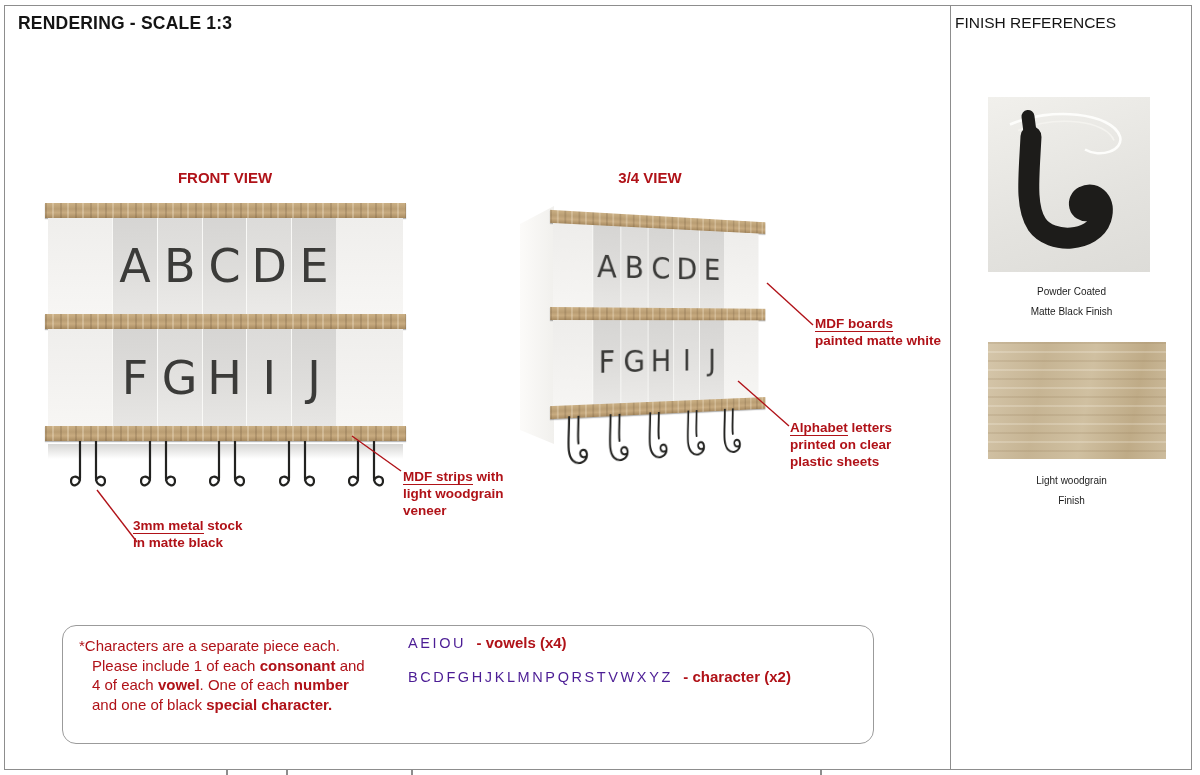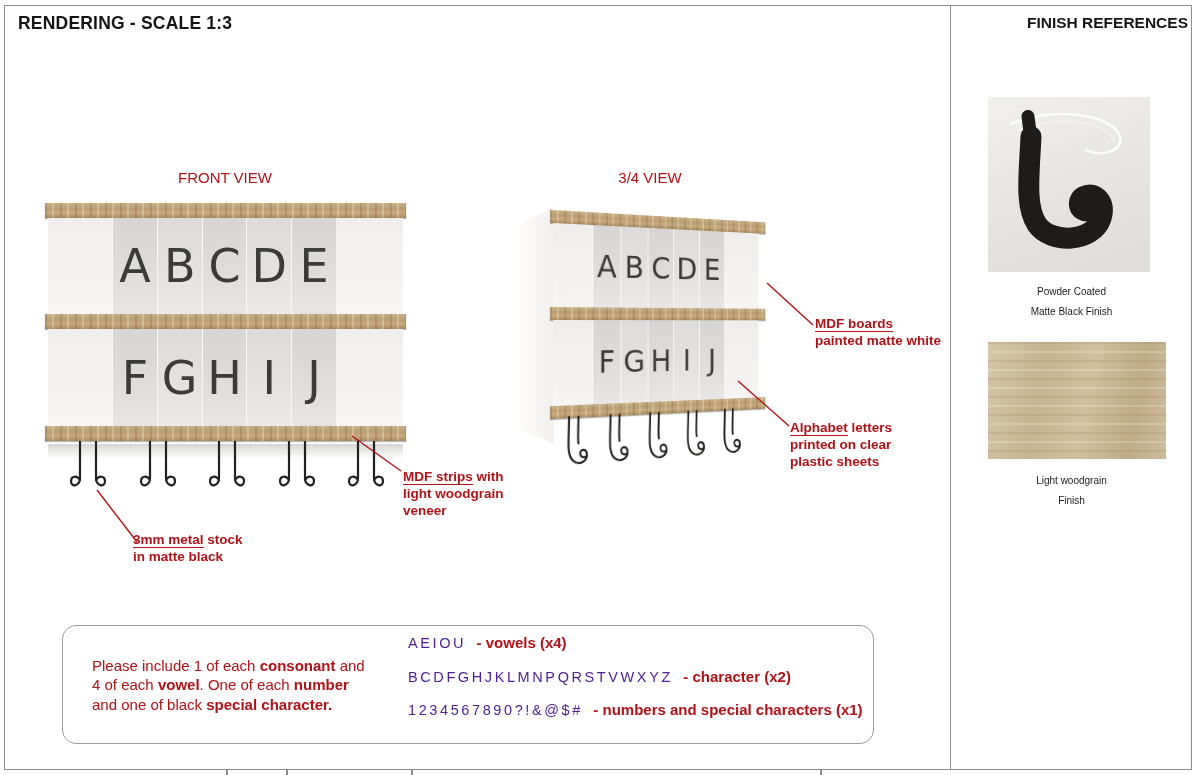--- a/index.html
+++ b/index.html
@@ -3,23 +3,23 @@
 <meta charset="utf-8">
 <style>
   html,body{margin:0;padding:0;background:#fff;}
   .sheet{position:relative;width:1200px;height:775px;background:#ffffff;overflow:hidden;
          font-family:"Liberation Sans",sans-serif;border-radius:7px;}
   .frame{position:absolute;left:4px;top:5px;width:1186px;height:763px;border:1.5px solid #8d8d8d;}
   .divider{position:absolute;left:950px;top:5px;height:765px;width:0;border-left:1.5px solid #8d8d8d;}
   .tick{position:absolute;top:769px;height:6px;width:2px;background:#8d8d8d;}
 
   .doc-title{position:absolute;left:18px;top:13px;font-size:17.5px;font-weight:700;color:#141414;letter-spacing:.2px;}
-  .panel-title{position:absolute;left:955px;top:14px;width:233px;text-align:right;font-size:15.5px;font-weight:700;color:#141414;}
-
-  .view-label{position:absolute;top:169px;width:170px;text-align:center;font-size:15px;font-weight:400;color:#b01218;}
+  .panel-title{position:absolute;left:955px;top:14px;width:233px;text-align:left;font-size:15.5px;font-weight:400;color:#141414;}
+
+  .view-label{position:absolute;top:169px;width:170px;text-align:center;font-size:15px;font-weight:700;color:#b01218;}
   .label-front{left:140px;} .label-34{left:565px;}
 
   
   .wood{background:linear-gradient(180deg,#cbb085 0%,#b99d73 40%,#c8ab80 65%,#a78a60 100%);
         box-shadow:0 1px 1px rgba(0,0,0,.28);position:relative;overflow:hidden;}
   .wood::after{content:"";position:absolute;inset:0;
         background:repeating-linear-gradient(90deg,rgba(92,70,45,.20) 0 2px,rgba(92,70,45,0) 2px 7px,rgba(255,244,224,.28) 7px 9px,rgba(92,70,45,0) 9px 15px);}
   .wood-light{background:linear-gradient(100deg,#d5c6aa,#c6b493 30%,#d0c0a1 55%,#bfab87 80%,#cdbc9d);position:relative;overflow:hidden;}
   .wood-light::after{content:"";position:absolute;inset:0;
         background:repeating-linear-gradient(180deg,rgba(140,115,80,.16) 0 2px,rgba(140,115,80,0) 2px 9px,rgba(255,250,240,.22) 9px 11px,rgba(140,115,80,0) 11px 18px);}
@@ -52,21 +52,21 @@
   .board34 .lrow{background:linear-gradient(180deg,#eeedeb,#f6f5f3);}
   .board34 .q1{top:13px;height:84px;} .board34 .q2{top:110px;height:86px;}
   .board34 .tiles{left:42px;width:154px;}
   .board34 .tile span{font-size:32px;}
   .hookQ{position:absolute;top:207px;width:30px;height:58px;}
   .hq1{left:10px;} .hq2{left:55px;} .hq3{left:100px;} .hq4{left:145px;} .hq5{left:190px;}
 
   
   .ann{position:absolute;font-size:13.5px;line-height:17px;font-weight:600;color:#b01218;}
   .ann .u{border-bottom:1.5px solid #b01218;}
-  .ann-strips{left:403px;top:468px;} .ann-metal{left:133px;top:531px;}
+  .ann-strips{left:403px;top:468px;} .ann-metal{left:133px;top:517px;}
   .ann-boards{left:815px;top:315px;} .ann-alpha{left:790px;top:419px;}
   .leads{position:absolute;left:0;top:0;pointer-events:none;}
 
   
   .hook-photo{position:absolute;left:988px;top:97px;width:162px;height:175px;
               background:linear-gradient(160deg,#f1f0ec,#e4e3df 60%,#dddcd8);}
   .swatch{position:absolute;left:988px;top:342px;width:178px;height:117px;}
   .cap{position:absolute;left:955px;width:233px;text-align:center;font-size:10px;line-height:20px;color:#1c1c1c;}
   .cap1{top:282px;} .cap2{top:471px;}
 
@@ -289,30 +289,26 @@
     <span>Matte Black Finish</span>
   </div>
   <div class="swatch wood-light"></div>
   <div class="cap cap2">
     <span>Light woodgrain</span><br>
     <span>Finish</span>
   </div>
 
   <div class="notebox"></div>
   <div class="notetext">
-    <br>
+    <span>*Characters are a separate piece each.</span><br>
     <span>Please include 1 of each </span><b>consonant</b><span> and</span><br>
     <span>4 of each </span><b>vowel</b><span>. One of each </span><b>number</b><br>
     <span>and one of black </span><b>special character.</b>
   </div>
   <div class="ckrow ck1">
     <span class="chars">AEIOU</span>
     <span class="cklabel">- vowels (x4)</span>
   </div>
   <div class="ckrow ck2">
     <span class="chars">BCDFGHJKLMNPQRSTVWXYZ</span>
     <span class="cklabel">- character (x2)</span>
   </div>
-  <div class="ckrow ck3">
-    <span class="chars">1234567890?!&amp;@$#</span>
-    <span class="cklabel">- numbers and special characters (x1)</span>
-  </div>
 </div>
 
 </body></html>

